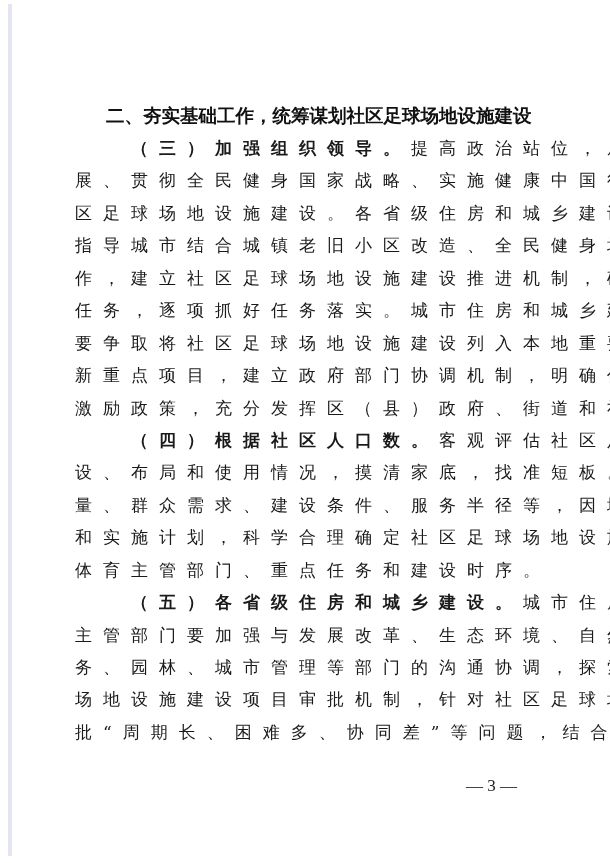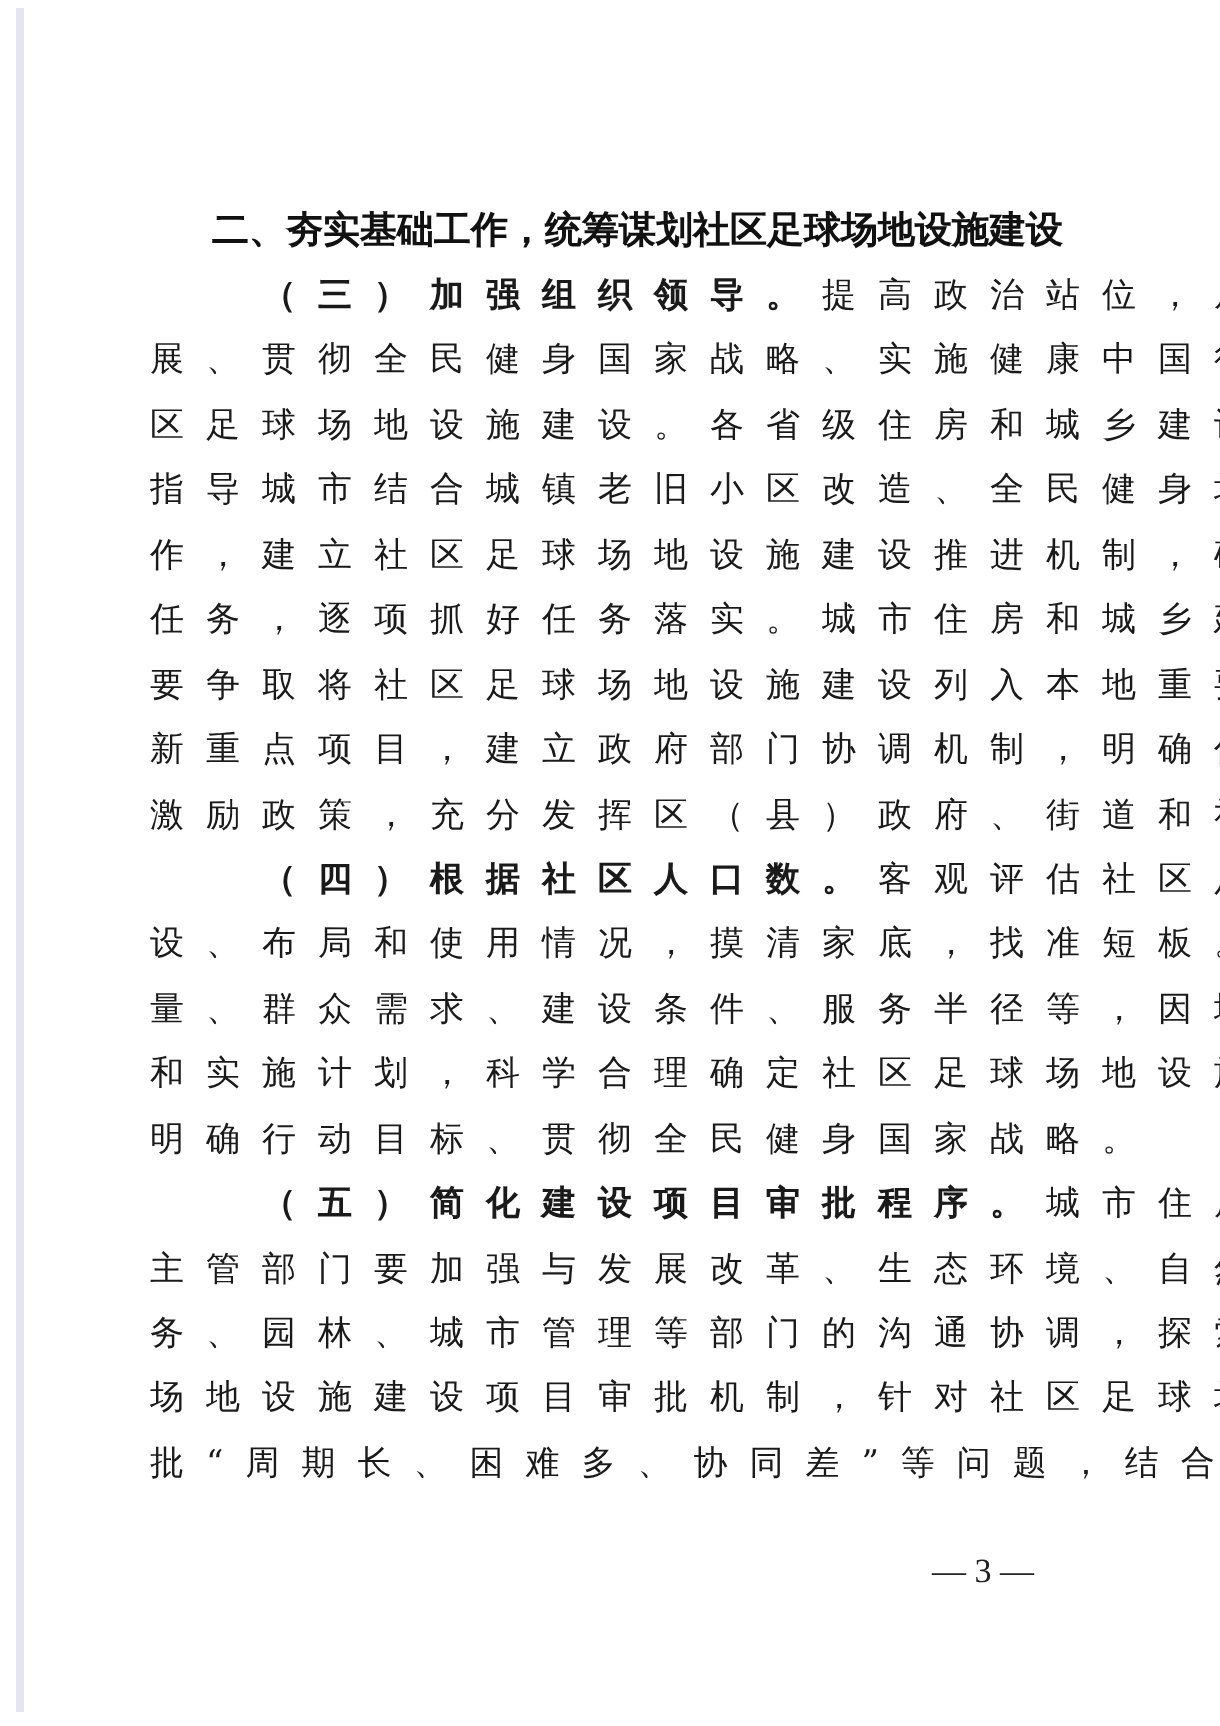--- a/index.html
+++ b/index.html
@@ -92,23 +92,23 @@
     <div class="line">作，建立社区足球场地设施建设推进机制，确定工作目标和重点</div>
     <div class="line">任务，逐项抓好任务落实。城市住房和城乡建设、体育主管部门</div>
     <div class="line">要争取将社区足球场地设施建设列入本地重要民生工程、城市更</div>
     <div class="line">新重点项目，建立政府部门协调机制，明确任务分工，完善支持</div>
     <div class="line">激励政策，充分发挥区（县）政府、街道和社区的积极性，共</div>
 
     <div class="line indent"><span class="para-label">（四）根据社区人口数。</span><span>客观评估社区足球场地设施建</span></div>
     <div class="line">设、布局和使用情况，摸清家底，找准短板。根据社区人口数</div>
     <div class="line">量、群众需求、建设条件、服务半径等，因地制宜制定工作方案</div>
     <div class="line">和实施计划，科学合理确定社区足球场地设施布局和建设要求，</div>
-    <div class="line">明确行动目标、贯彻全民健身国家战略。</div>
+    <div class="line">体育主管部门、重点任务和建设时序。</div>
 
-    <div class="line indent"><span class="para-label">（五）简化建设项目审批程序。</span><span>城市住房和城乡建设、体育</span></div>
+    <div class="line indent"><span class="para-label">（五）各省级住房和城乡建设。</span><span>城市住房和城乡建设、体育</span></div>
     <div class="line">主管部门要加强与发展改革、生态环境、自然资源、文化、水</div>
     <div class="line">务、园林、城市管理等部门的沟通协调，探索创新城市社区足球</div>
     <div class="line">场地设施建设项目审批机制，针对社区足球场地设施建设项目审</div>
     <div class="line">批“周期长、困难多、协同差”等问题，结合工程建设项目审</div>
 
   </div>
 
   <div class="page-number">— 3 —</div>
 
 </div>

